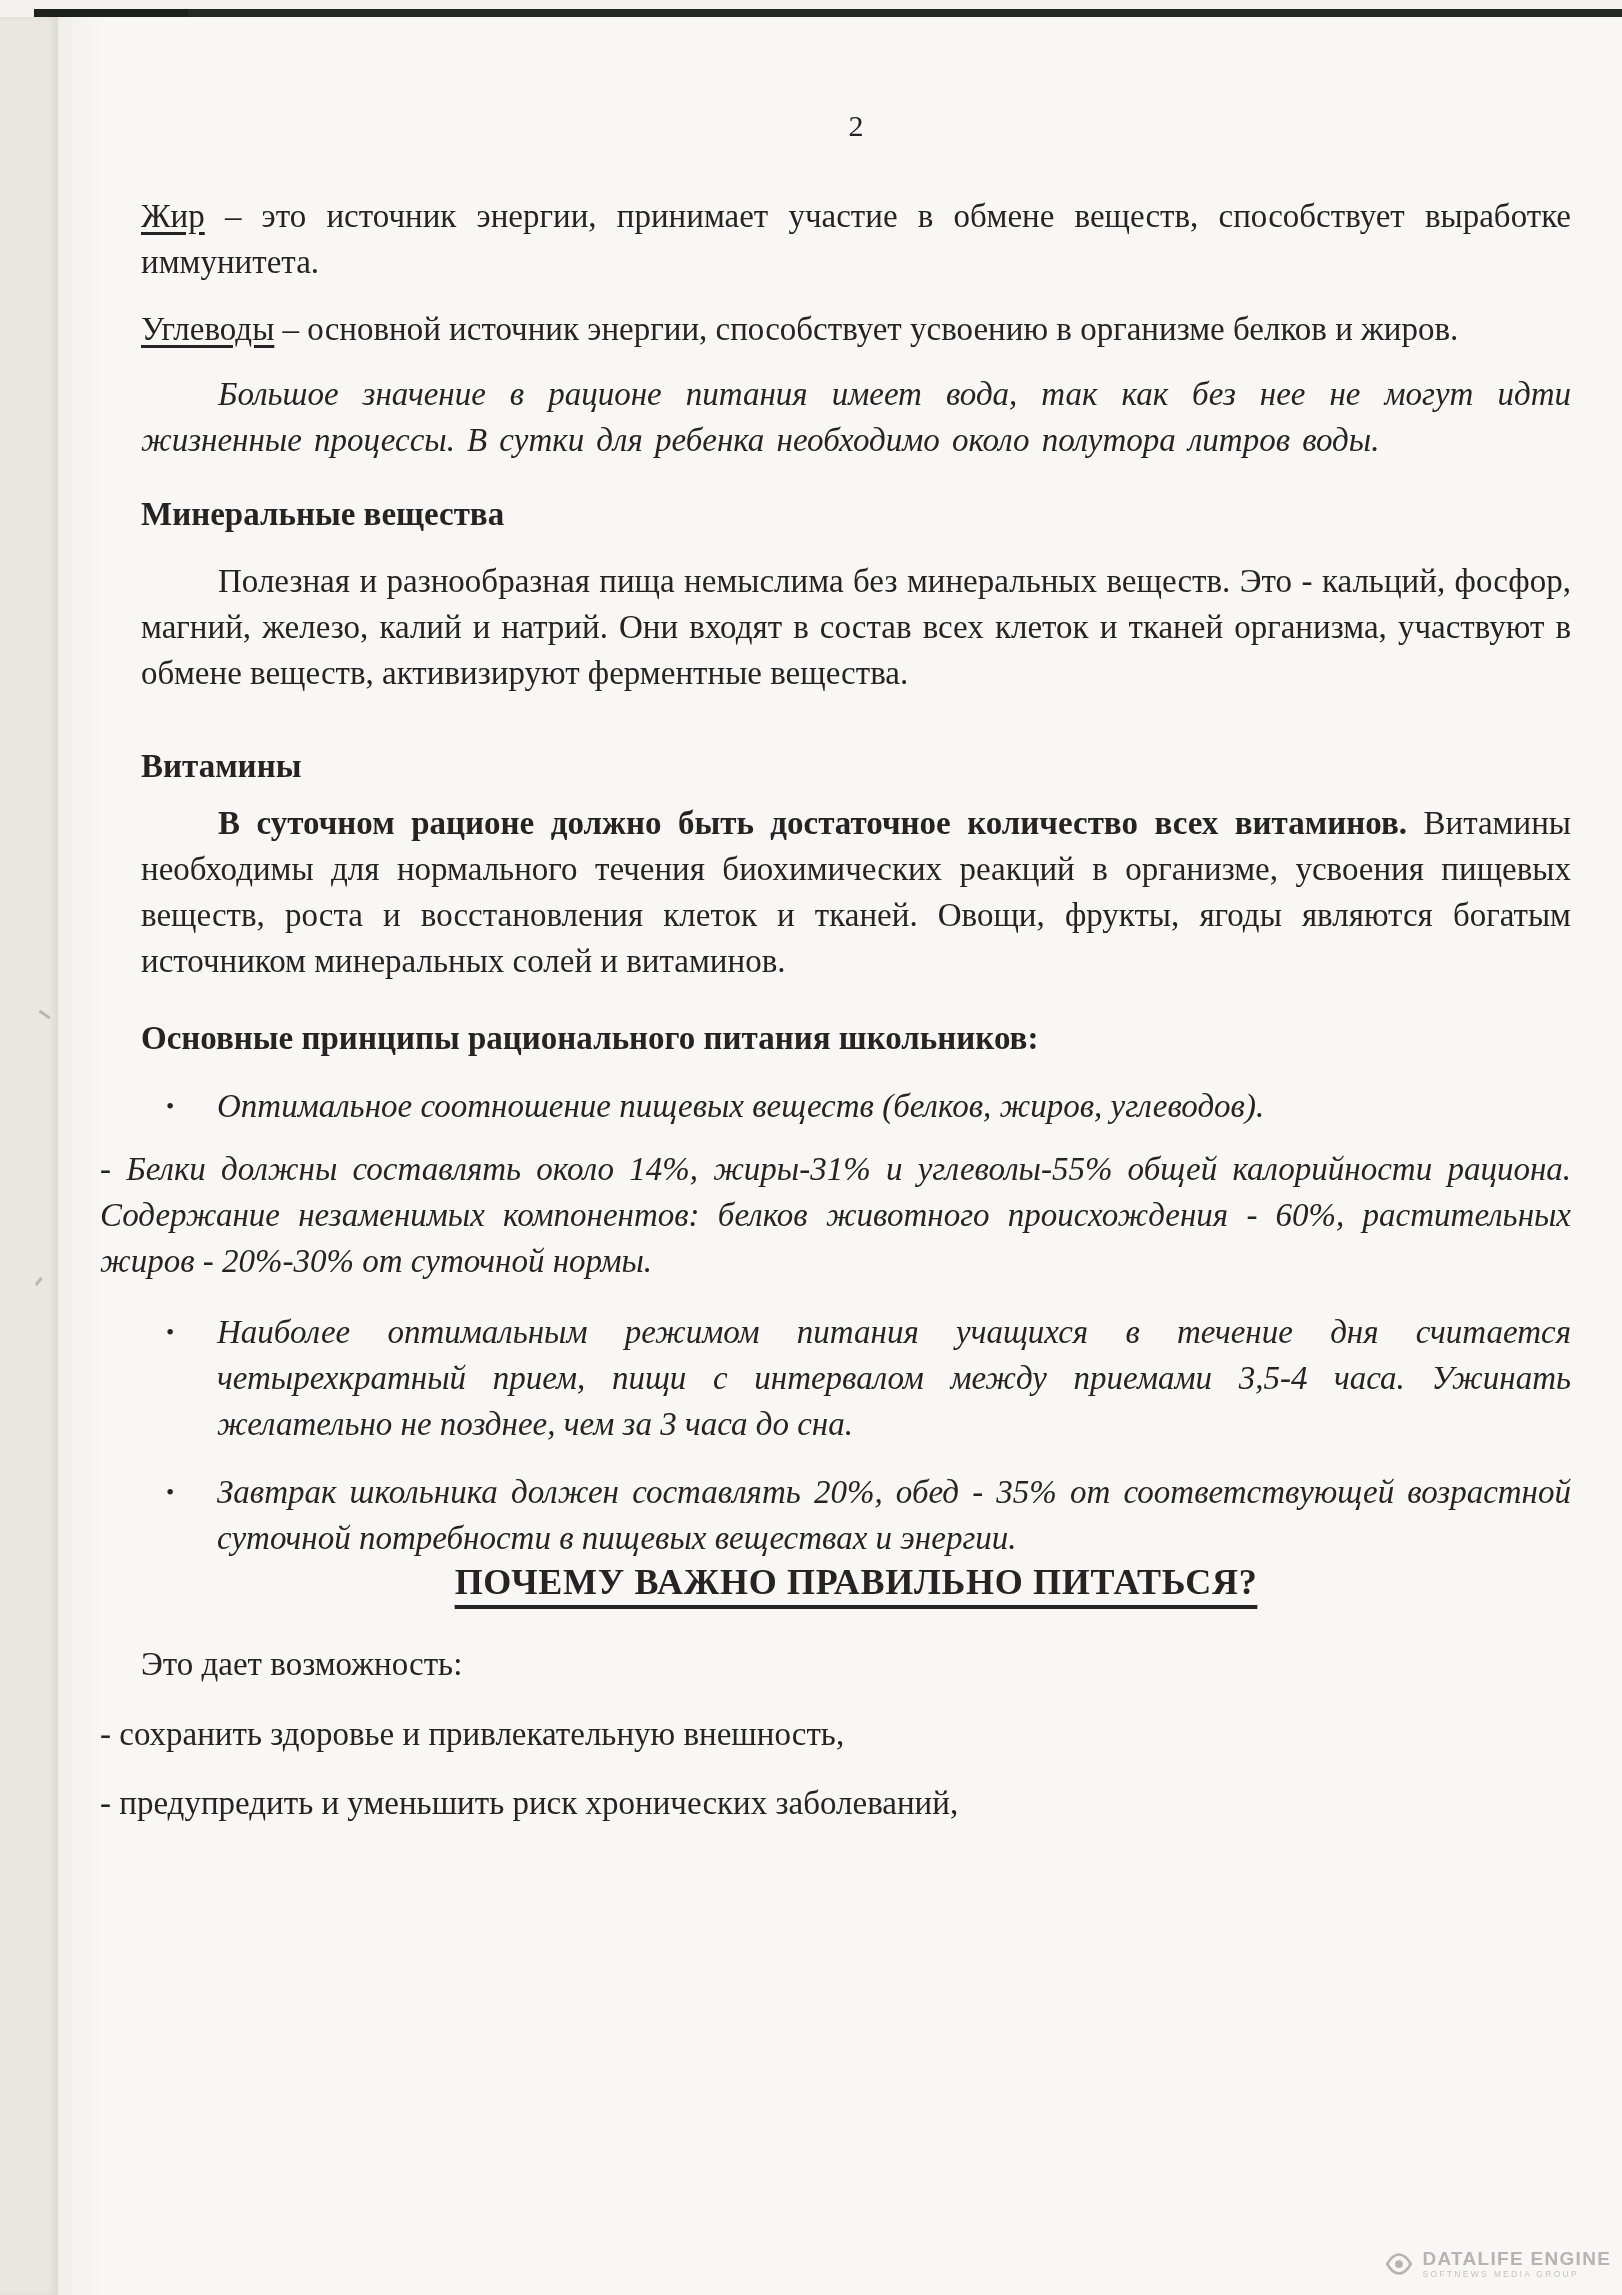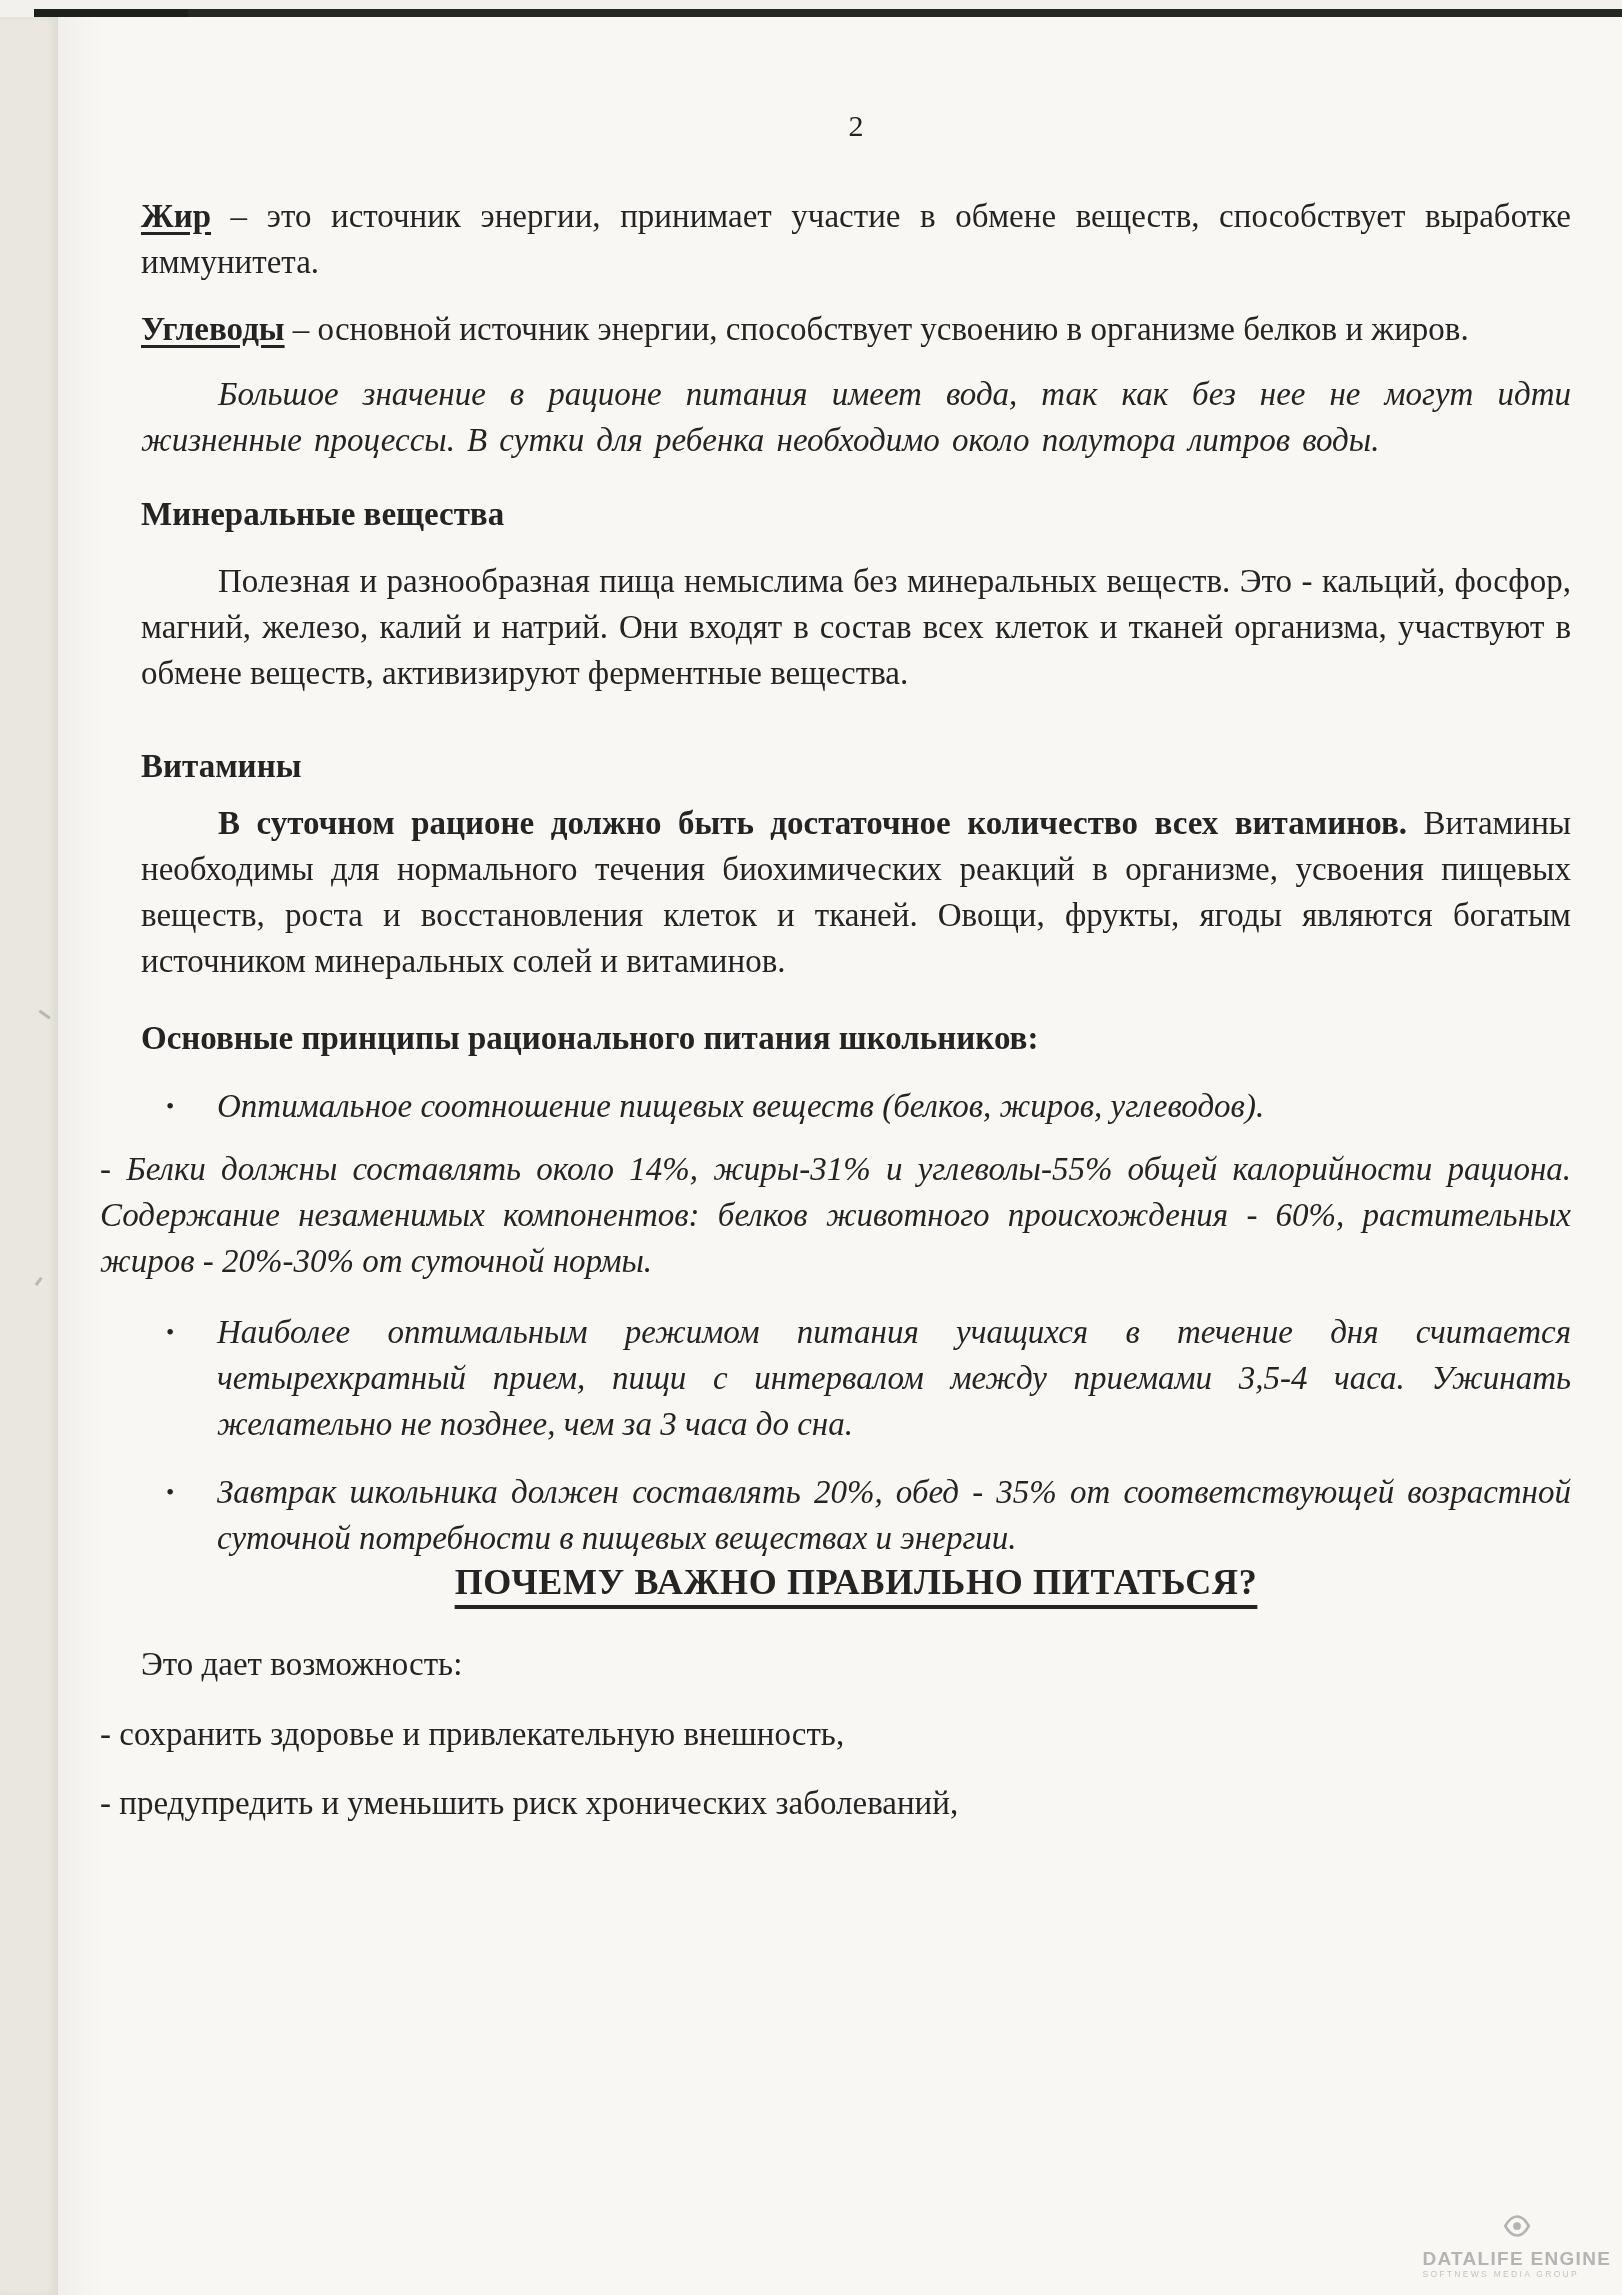--- a/index.html
+++ b/index.html
@@ -19,21 +19,21 @@
     padding:92px 52px 0 83px;box-sizing:border-box;
   }
   .artifact{position:absolute;background:#8f8f8f;opacity:.55;}
   .art-1{left:98px;top:673px;width:10.5px;height:2.6px;transform:rotate(-28deg);}
   .art-2{left:38px;top:1013px;width:13px;height:3.3px;transform:rotate(35deg);border-radius:1.3px;}
   .art-3{left:34px;top:1280px;width:9.2px;height:2.6px;transform:rotate(-52deg);}
 
   .pageno{font-size:30px;line-height:33px;text-align:center;margin:0 0 51px 0;}
   p,.h{font-size:33px;line-height:46px;margin:0;}
   .just{text-align:justify;}
-  .term{font-weight:bold;text-decoration:underline;text-decoration-thickness:2.6px;text-underline-offset:4.6px;}
+  .term{font-weight:normal;text-decoration:underline;text-decoration-thickness:2.6px;text-underline-offset:4.6px;}
   .m-fat{margin-top:0;}
   .m-carbs{margin-top:21px;}
   .water{margin-top:19px;font-weight:normal;font-style:italic;text-indent:77px;word-spacing:3.9px;}
   .h{font-weight:bold;}
   .h-minerals{margin-top:27.5px;}
   .p-minerals{margin-top:21px;text-indent:77px;}
   .h-vitamins{margin-top:47px;}
   .p-vitamins{margin-top:11.8px;text-indent:77px;}
   .vit-lead{font-weight:bold;margin-top:8px;}
   .h-principles{margin-top:31px;}
@@ -45,21 +45,21 @@
   .marker{flex:0 0 51px;padding-left:25px;font-size:23.6px;line-height:46px;font-style:normal;}
   .btext{flex:1;font-size:33px;line-height:46px;text-align:justify;font-style:italic;}
   .dash{margin-top:17px;margin-left:-41px;font-style:italic;}
   .why-h{
     text-align:center;font-weight:bold;font-size:36px;line-height:43px;
     letter-spacing:0.7px;
     text-decoration:underline;text-decoration-thickness:3.9px;text-underline-offset:11px;
   }
   .intro{margin-top:37px;}
   .why-item{margin-top:23.6px;margin-left:-41px;}
-  .wm{position:absolute;right:11.8px;bottom:15.7px;display:flex;align-items:center;gap:8.5px;flex-direction:column;}
+  .wm{position:absolute;right:11.8px;bottom:15.7px;display:flex;align-items:center;gap:8.5px;}
   .wm-icon{width:30px;height:30px;flex:0 0 auto;}
   .wm-text{display:flex;flex-direction:column;font-family:"Liberation Sans", sans-serif;}
   .wm-title{font-weight:bold;font-size:19px;line-height:19.6px;letter-spacing:1.3px;color:#b4b4b4;white-space:nowrap;}
   .wm-sub{font-size:8.5px;line-height:10.5px;letter-spacing:2.3px;color:#c3c3c3;white-space:nowrap;}
 </style>
 </head>
 <body>
 
 <div class="scan-band-top"></div>
 <div class="scan-corner"></div>

